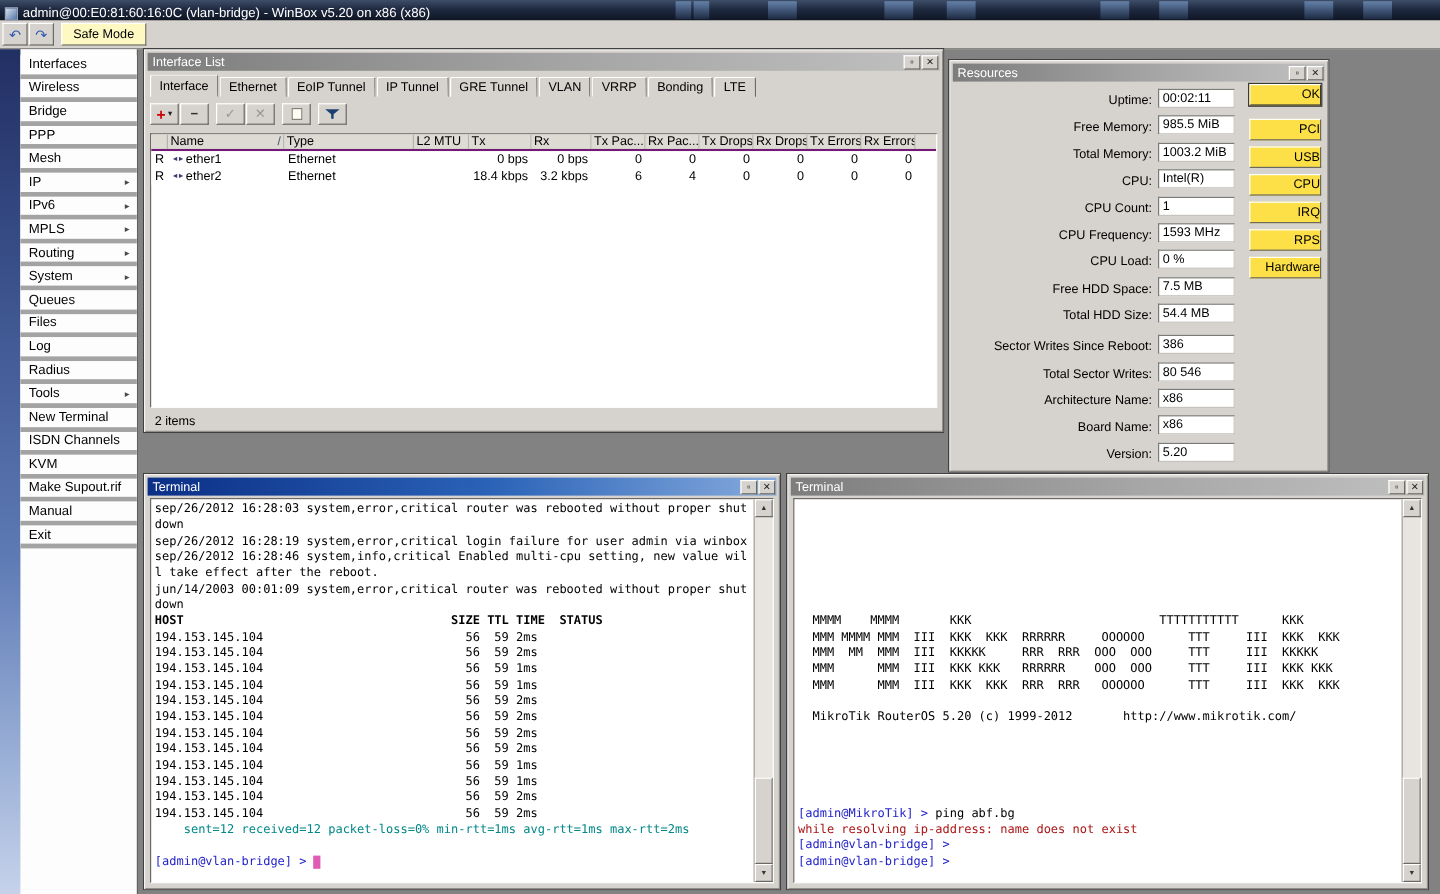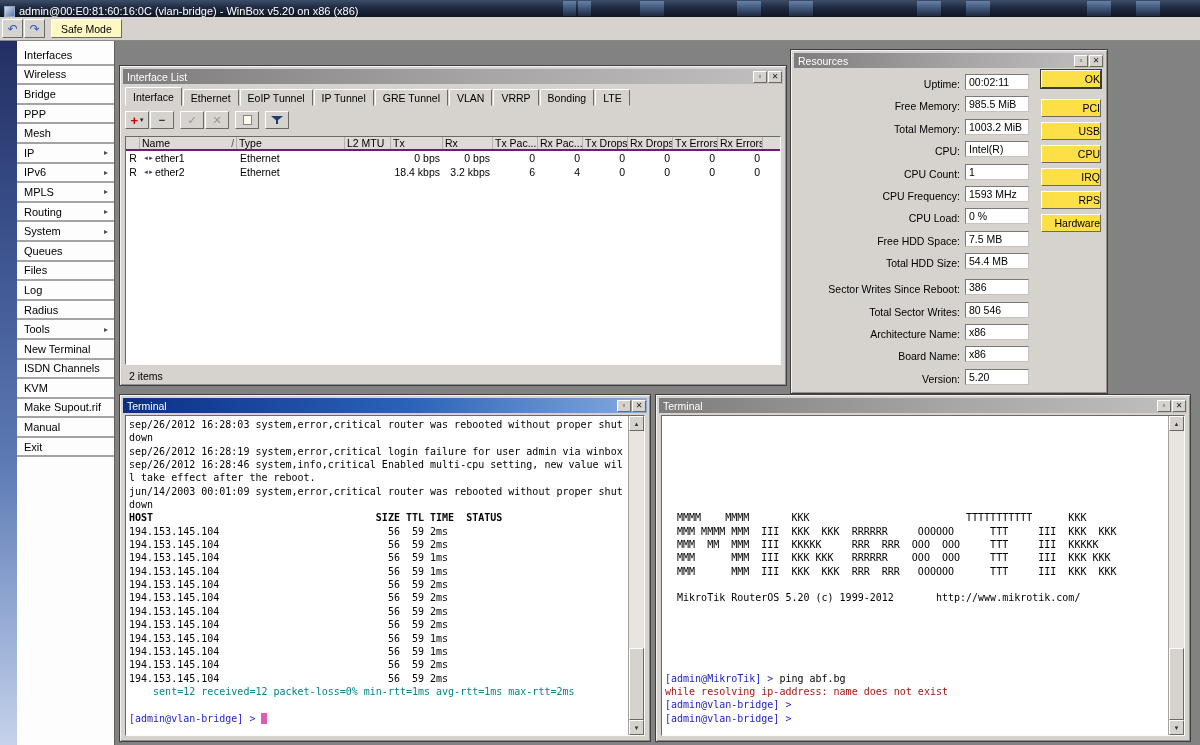--- a/index.html
+++ b/index.html
@@ -15,35 +15,35 @@
 
   
   .toolbar{position:absolute;left:0;top:17px;right:0;height:24px;background:#d6d3ce;border-bottom:1px solid #8a8884;display:flex;align-items:center;padding:0 2px;}
   .tb-btn{width:21px;height:19px;margin-right:1px;background:#d6d3ce;border:1px solid;border-color:#fff #6b6963 #6b6963 #fff;font-size:12px;color:#2d56b5;display:flex;align-items:center;justify-content:center;}
   .safe-btn{height:19px;margin-left:5px;padding:0 9px;background:#fef9c3;border:1px solid;border-color:#fff #6b6963 #6b6963 #fff;font-size:10.5px;display:flex;align-items:center;}
 
   
   .sidebar{position:absolute;left:0;top:41px;width:115px;bottom:0;background:#fdfdfd;border-right:1px solid #63615c;}
   .strip{position:absolute;left:0;top:0;width:17px;height:100%;background:linear-gradient(180deg,#222f63 0%,#3d548f 30%,#5d7ab5 60%,#9db2d8 85%,#c6d2ea 100%);}
   .menu{position:absolute;left:17px;top:5px;right:0;}
-  .menu-item{height:19.6px;display:flex;align-items:center;padding:0 6px 0 7px;border-bottom:2px solid #a3a3a3;font-size:11px;background:#fdfdfd;}
+  .menu-item{height:19.6px;display:flex;align-items:center;padding:0 6px 0 7px;border-bottom:4px solid #a3a3a3;font-size:11px;background:#fdfdfd;}
   .menu-label{display:inline;}
   .menu-arrow{margin-left:auto;font-size:8px;color:#4a4a4a;}
 
   
   .win{position:absolute;background:#d6d3ce;border:1px solid #404040;box-shadow:inset 1px 1px 0 #f4f3f1, inset -1px -1px 0 #928f8a;padding:3px;}
   .wtitle{height:15px;display:flex;align-items:center;padding:0 1px 0 4px;font-size:10.5px;color:#fff;white-space:nowrap;}
   .wtitle.act{background:linear-gradient(90deg,#0b2f86 0%,#2b63b8 55%,#86abdd 100%);}
   .wtitle.inact{background:linear-gradient(90deg,#7d7d7d 0%,#a6a6a6 55%,#c0c0c0 100%);}
   .wtitle-text{display:inline;}
   .wbtns{margin-left:auto;display:flex;gap:1px;}
   .wbtn{width:14px;height:12px;background:#d6d3ce;border:1px solid;border-color:#fff #6b6963 #6b6963 #fff;font-size:8px;color:#222;display:flex;align-items:center;justify-content:center;}
   .wbody{position:relative;height:calc(100% - 15px);}
 
-  .win-interface{left:119px;top:65px;width:668px;height:321px;}
+  .win-interface{left:119px;top:40px;width:668px;height:321px;}
   .win-resources{left:790px;top:49px;width:318px;height:345px;}
   .win-term1{left:119px;top:394px;width:532px;height:348px;}
   .win-term2{left:655px;top:394px;width:536px;height:348px;}
 
   
   .if-tabs{display:flex;align-items:flex-end;margin-top:3px;height:19px;padding:0 2px;gap:1px;}
   .tab{font-size:10.5px;height:17px;padding:2px 7px 0;border:1px solid;border-color:#fff #6b6963 #d6d3ce #fff;background:#d6d3ce;border-radius:2px 2px 0 0;}
   .tab.active{height:19px;padding-top:3px;font-weight:normal;z-index:2;}
   .if-tb{display:flex;align-items:center;margin:4px 0 0 2px;height:20px;}
   .itb{min-width:24px;height:18px;margin-right:1px;background:#d6d3ce;border:1px solid;border-color:#fff #6b6963 #6b6963 #fff;display:flex;align-items:center;justify-content:center;padding:0 3px;}

